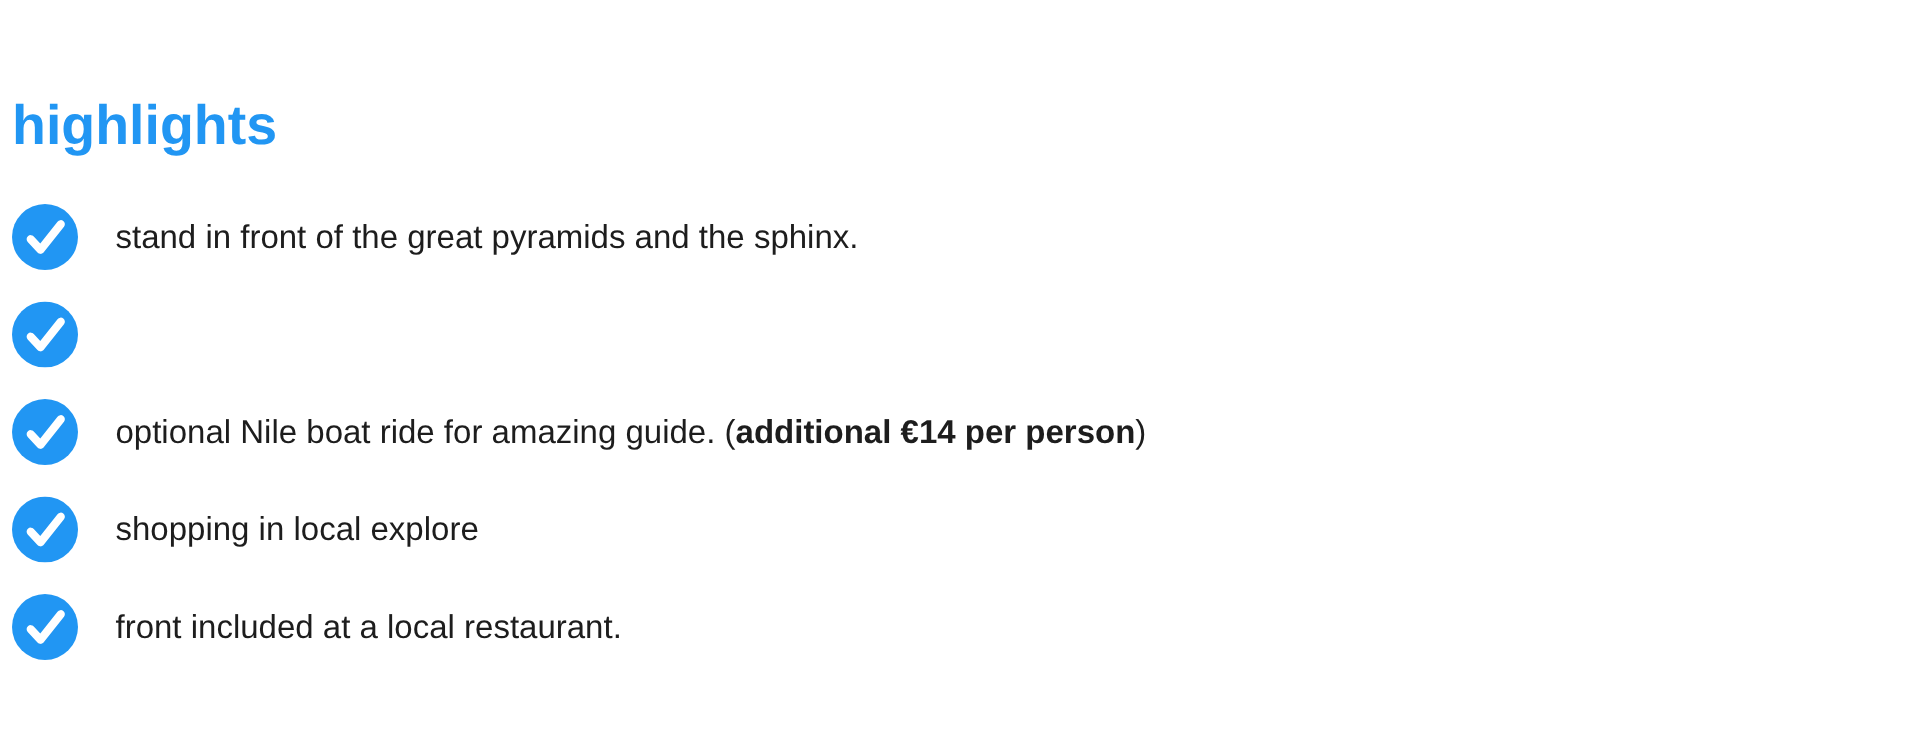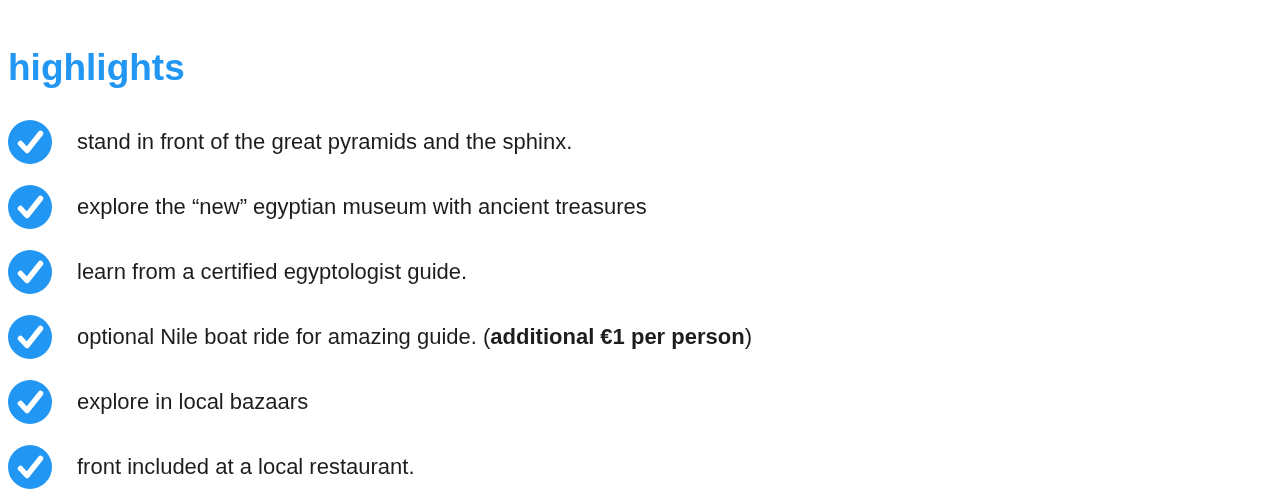--- a/index.html
+++ b/index.html
@@ -5,21 +5,21 @@
   * { box-sizing: border-box; }
   html, body { margin: 0; padding: 0; }
   body {
     width: 1280px;
     height: 500px;
     background: #ffffff;
     font-family: "Liberation Sans", "DejaVu Sans", sans-serif;
     color: #1d1d1d;
     overflow: hidden;
   }
-  .page { padding: 46px 20px 0 8px; }
+  .page { padding: 62px 20px 0 8px; }
   .heading {
     margin: 0;
     font-size: 37px;
     line-height: 1.2;
     font-weight: 700;
     color: #2196f3;
   }
   .list {
     list-style: none;
     margin: 19px 0 0 0;
@@ -62,51 +62,41 @@
       <span class="txt">stand in front of the great pyramids and the sphinx.</span>
     </li>
 
     <li class="row">
       <span class="icon">
         <svg viewBox="0 0 44 44" xmlns="http://www.w3.org/2000/svg" aria-hidden="true">
           <circle cx="22" cy="22" r="22" fill="#2196f3"></circle>
           <path d="M12.5 23.5 L19 30.5 L32.5 13.5" fill="none" stroke="#ffffff" stroke-width="5.5" stroke-linecap="round" stroke-linejoin="round"></path>
         </svg>
       </span>
-      <span class="txt">explore the “new” egyptian museum with ancient treasures</span>
+    </li>
+
+
+    <li class="row">
+      <span class="icon">
+        <svg viewBox="0 0 44 44" xmlns="http://www.w3.org/2000/svg" aria-hidden="true">
+          <circle cx="22" cy="22" r="22" fill="#2196f3"></circle>
+          <path d="M12.5 23.5 L19 30.5 L32.5 13.5" fill="none" stroke="#ffffff" stroke-width="5.5" stroke-linecap="round" stroke-linejoin="round"></path>
+        </svg>
+      </span>
+      <span class="txt"><span>optional Nile boat ride for amazing guide. (</span><b class="bold">additional €14 per person</b><span>)</span></span>
     </li>
 
     <li class="row">
       <span class="icon">
         <svg viewBox="0 0 44 44" xmlns="http://www.w3.org/2000/svg" aria-hidden="true">
           <circle cx="22" cy="22" r="22" fill="#2196f3"></circle>
           <path d="M12.5 23.5 L19 30.5 L32.5 13.5" fill="none" stroke="#ffffff" stroke-width="5.5" stroke-linecap="round" stroke-linejoin="round"></path>
         </svg>
       </span>
-      <span class="txt">learn from a certified egyptologist guide.</span>
-    </li>
-
-    <li class="row">
-      <span class="icon">
-        <svg viewBox="0 0 44 44" xmlns="http://www.w3.org/2000/svg" aria-hidden="true">
-          <circle cx="22" cy="22" r="22" fill="#2196f3"></circle>
-          <path d="M12.5 23.5 L19 30.5 L32.5 13.5" fill="none" stroke="#ffffff" stroke-width="5.5" stroke-linecap="round" stroke-linejoin="round"></path>
-        </svg>
-      </span>
-      <span class="txt"><span>optional Nile boat ride for amazing guide. (</span><b class="bold">additional €1 per person</b><span>)</span></span>
-    </li>
-
-    <li class="row">
-      <span class="icon">
-        <svg viewBox="0 0 44 44" xmlns="http://www.w3.org/2000/svg" aria-hidden="true">
-          <circle cx="22" cy="22" r="22" fill="#2196f3"></circle>
-          <path d="M12.5 23.5 L19 30.5 L32.5 13.5" fill="none" stroke="#ffffff" stroke-width="5.5" stroke-linecap="round" stroke-linejoin="round"></path>
-        </svg>
-      </span>
-      <span class="txt">explore in local bazaars</span>
+      <span class="txt">shopping in local explore</span>
     </li>
 
     <li class="row">
       <span class="icon">
         <svg viewBox="0 0 44 44" xmlns="http://www.w3.org/2000/svg" aria-hidden="true">
           <circle cx="22" cy="22" r="22" fill="#2196f3"></circle>
           <path d="M12.5 23.5 L19 30.5 L32.5 13.5" fill="none" stroke="#ffffff" stroke-width="5.5" stroke-linecap="round" stroke-linejoin="round"></path>
         </svg>
       </span>
       <span class="txt">front included at a local restaurant.</span>

